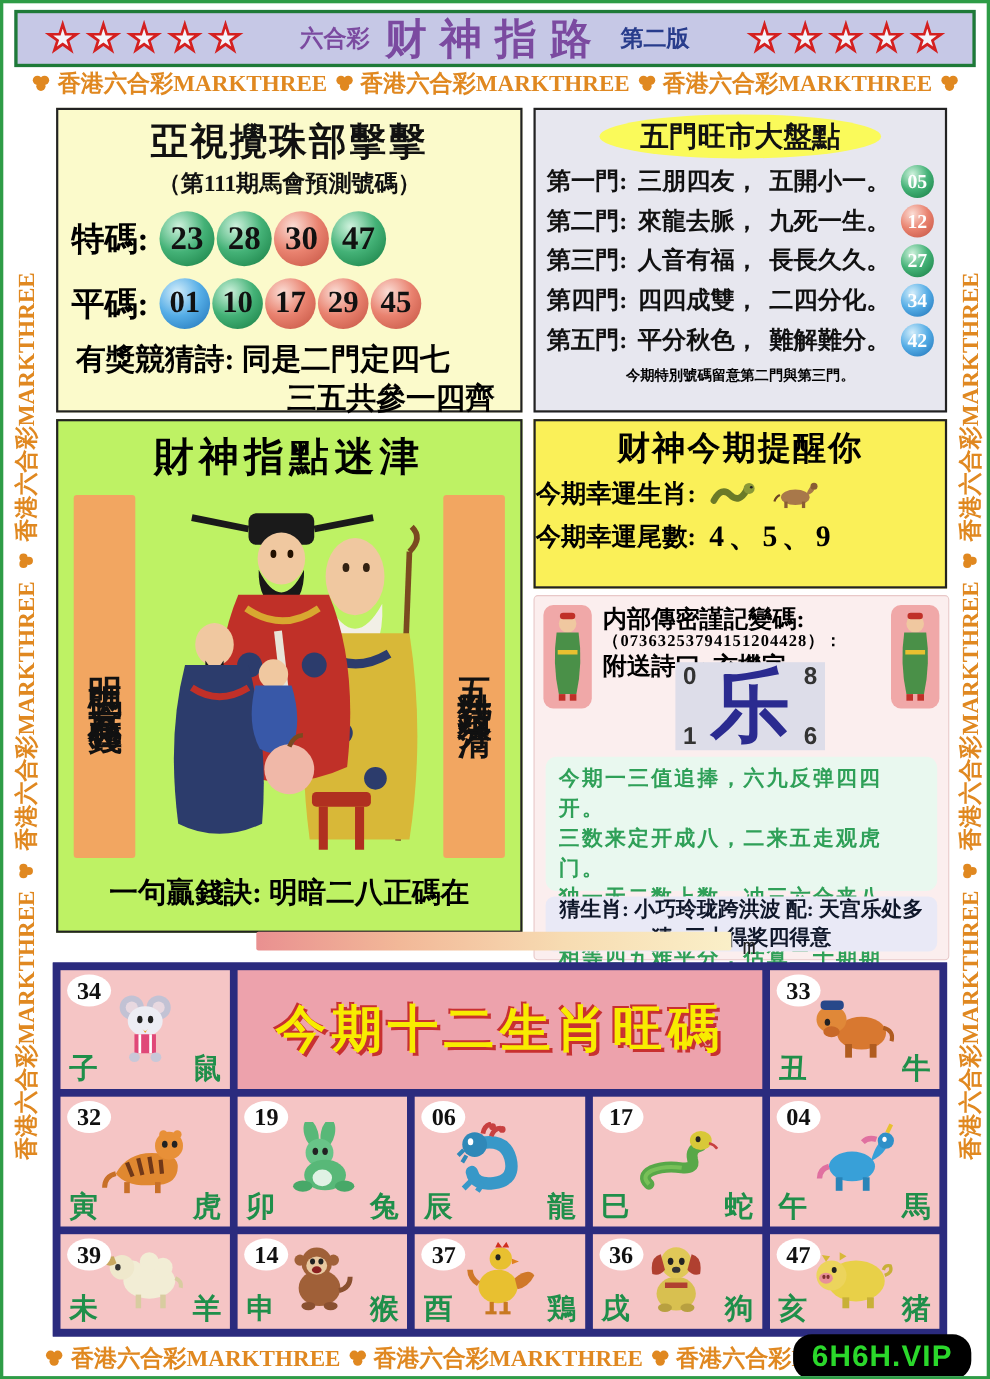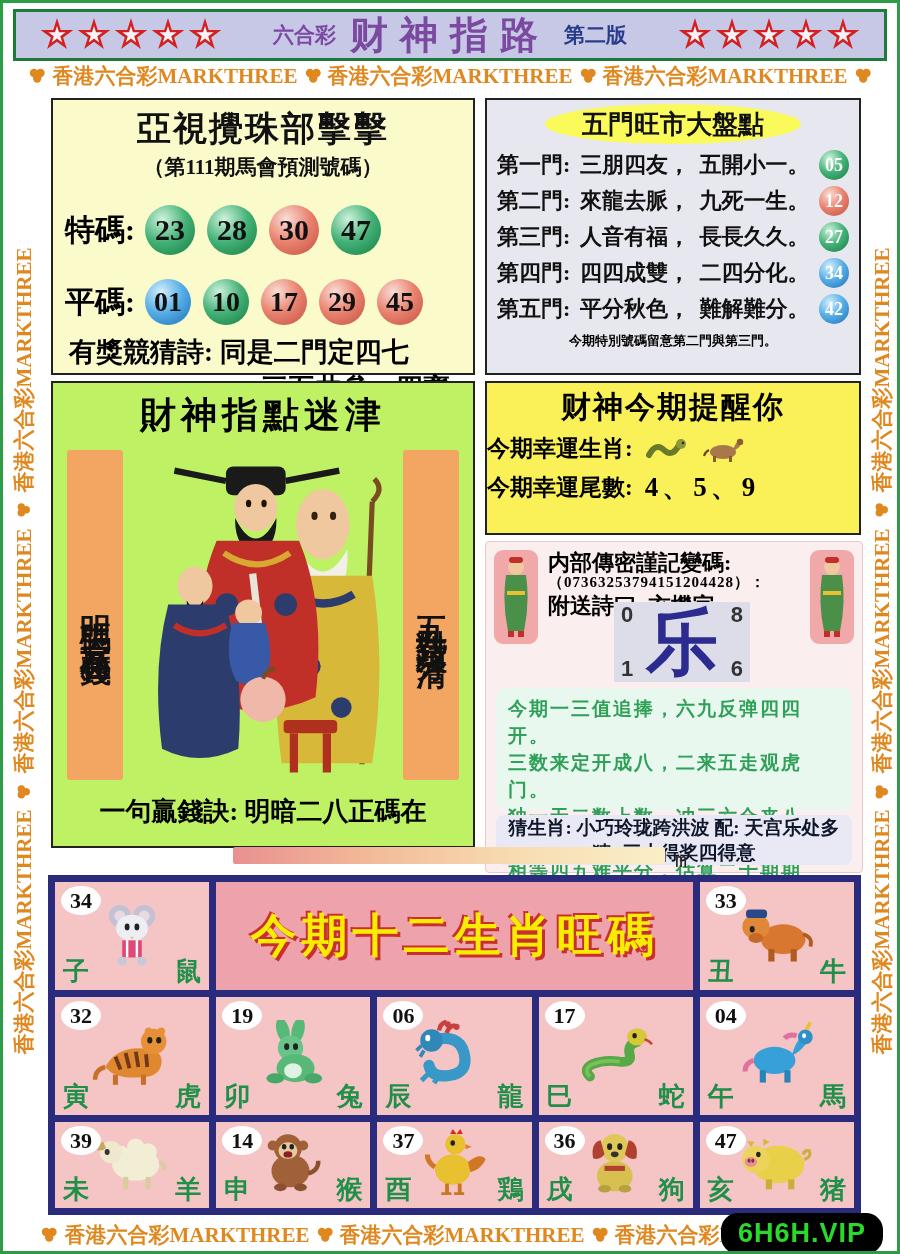--- a/index.html
+++ b/index.html
@@ -35,23 +35,23 @@
   .b50{width:50px;height:50px;font-size:30px;}
   .b46{width:46px;height:46px;font-size:28px;}
   .b36{width:36px;height:36px;font-size:22px;}
   .b30{width:30px;height:30px;font-size:18px;}
   .ball-white{color:#fff;}
 
   
   .atv{left:48px;top:95px;width:424px;height:277px;background:#FBFACB;padding:6px 12px;text-align:center;}
   .atv-title{font-size:34px;font-weight:bold;letter-spacing:2px;color:#111;}
   .atv-sub{font-size:21px;font-weight:bold;color:#111;margin-top:1px;}
-  .num-row{display:flex;align-items:center;margin-top:24px;}
+  .num-row{display:flex;align-items:center;margin-top:11px;}
   .num-row .lbl{font-size:30px;font-weight:bold;}
-  .num-row .balls{display:flex;margin-left:10px;gap:12px;}
+  .num-row .balls{display:flex;margin-left:10px;gap:2px;}
   .atv-poem{font-size:27px;font-weight:bold;margin-top:9px;text-align:left;padding-left:4px;}
   .atv-poem2{font-size:27px;font-weight:bold;text-align:left;padding-left:196px;}
 
   
   .doors{left:482px;top:95px;width:376px;height:277px;background:#E7E7EF;padding:4px 10px;}
   .doors-title{width:256px;height:40px;margin:0 auto;background:#FAFA5A;border-radius:50%;display:flex;align-items:center;justify-content:center;font-size:26px;font-weight:bold;color:#111;}
   .door-row{display:flex;align-items:center;justify-content:space-between;margin-top:6px;font-size:22px;font-weight:bold;color:#111;}
   .doors-note{font-size:13px;font-weight:bold;text-align:center;margin-top:8px;}
 
   

